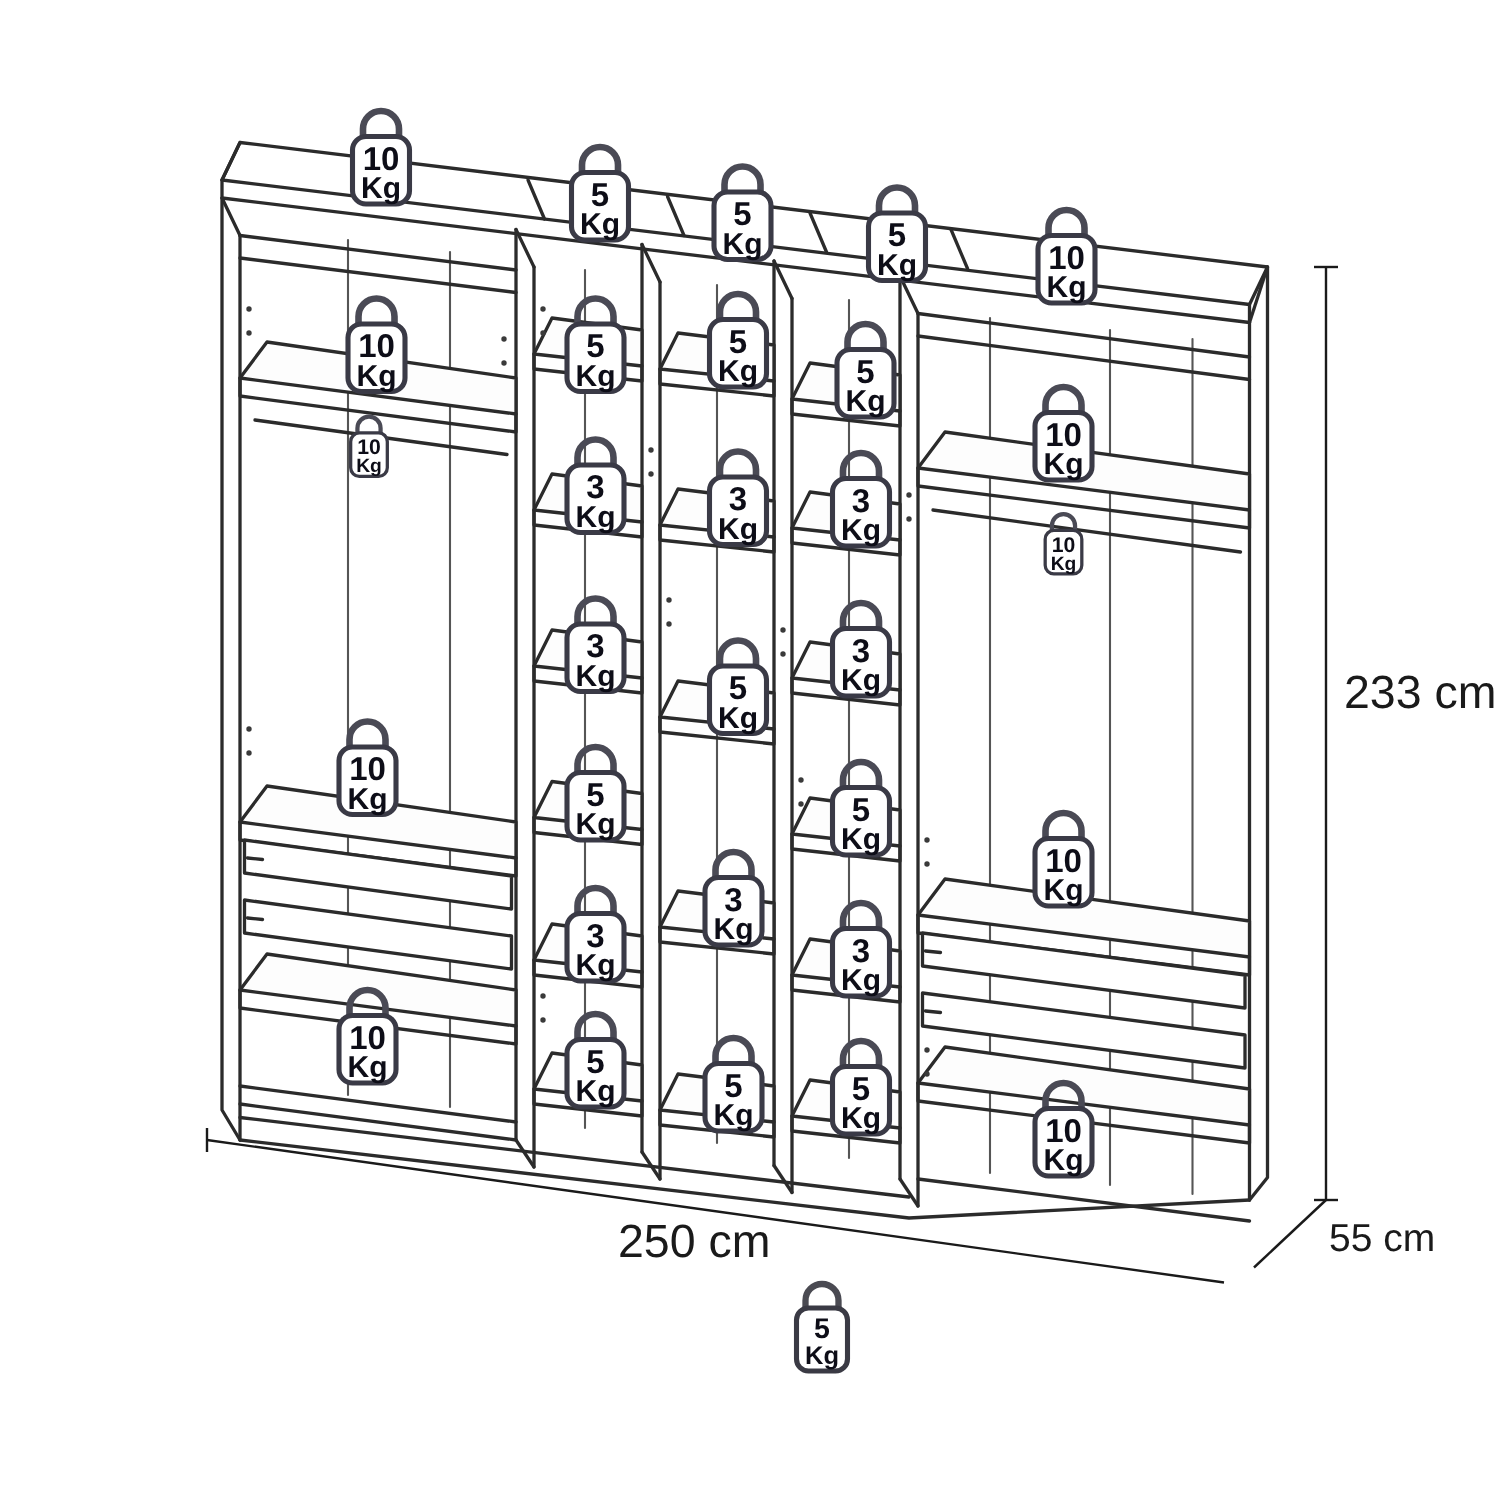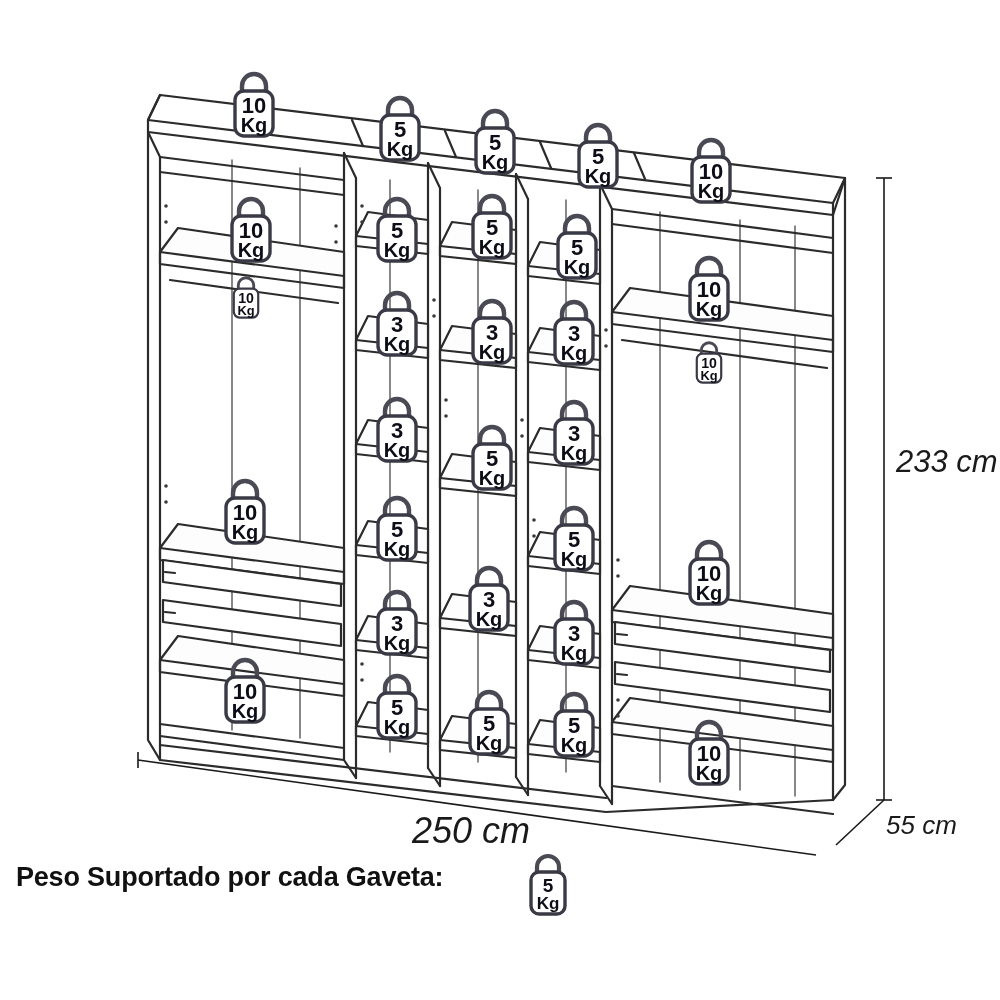--- a/index.html
+++ b/index.html
@@ -25,26 +25,25 @@
     left: 0;
     top: 0;
     width: 1000px;
     height: 1000px;
   }
   .dim-label {
     position: absolute;
     font-family: "Liberation Sans", sans-serif;
     color: #1a1a1a;
     white-space: nowrap;
-    font-style: italic;
   }
   #dim-width-label {
     left: 412px;
     top: 810px;
-    font-size: 36px;
+    font-size: 31px;
   }
   #dim-depth-label {
     left: 886px;
     top: 810px;
     font-size: 26px;
   }
   #dim-height-label {
     left: 896px;
     top: 444px;
     font-size: 31px;
@@ -258,21 +257,20 @@
       <line x1="876" y1="800" x2="892" y2="800"></line>
 
       <line x1="836" y1="845" x2="884" y2="800"></line>
     </g>
   </svg>
 
   <div class="dim-label" id="dim-width-label">250 cm</div>
   <div class="dim-label" id="dim-depth-label">55 cm</div>
   <div class="dim-label" id="dim-height-label">233 cm</div>
 
-  <div id="caption-text">Peso Suportado por cada Gaveta:</div>
 
   <div class="badge" id="caption-badge" style="left:548px; top:884px;">
     <svg width="52" height="72" viewBox="0 0 52 72">
       <path d="M15 26 L15 19 A11 11 0 0 1 37 19 L37 26" fill="none" stroke="#4a4a52" stroke-width="4.2" stroke-linecap="round"></path>
       <rect x="9" y="24" width="34" height="42" rx="8" ry="8" fill="#ffffff" stroke="#3a3a44" stroke-width="3.4"></rect>
       <text x="26" y="44" font-size="19">5</text>
       <text x="26" y="61" font-size="17">Kg</text>
     </svg>
   </div>
 

